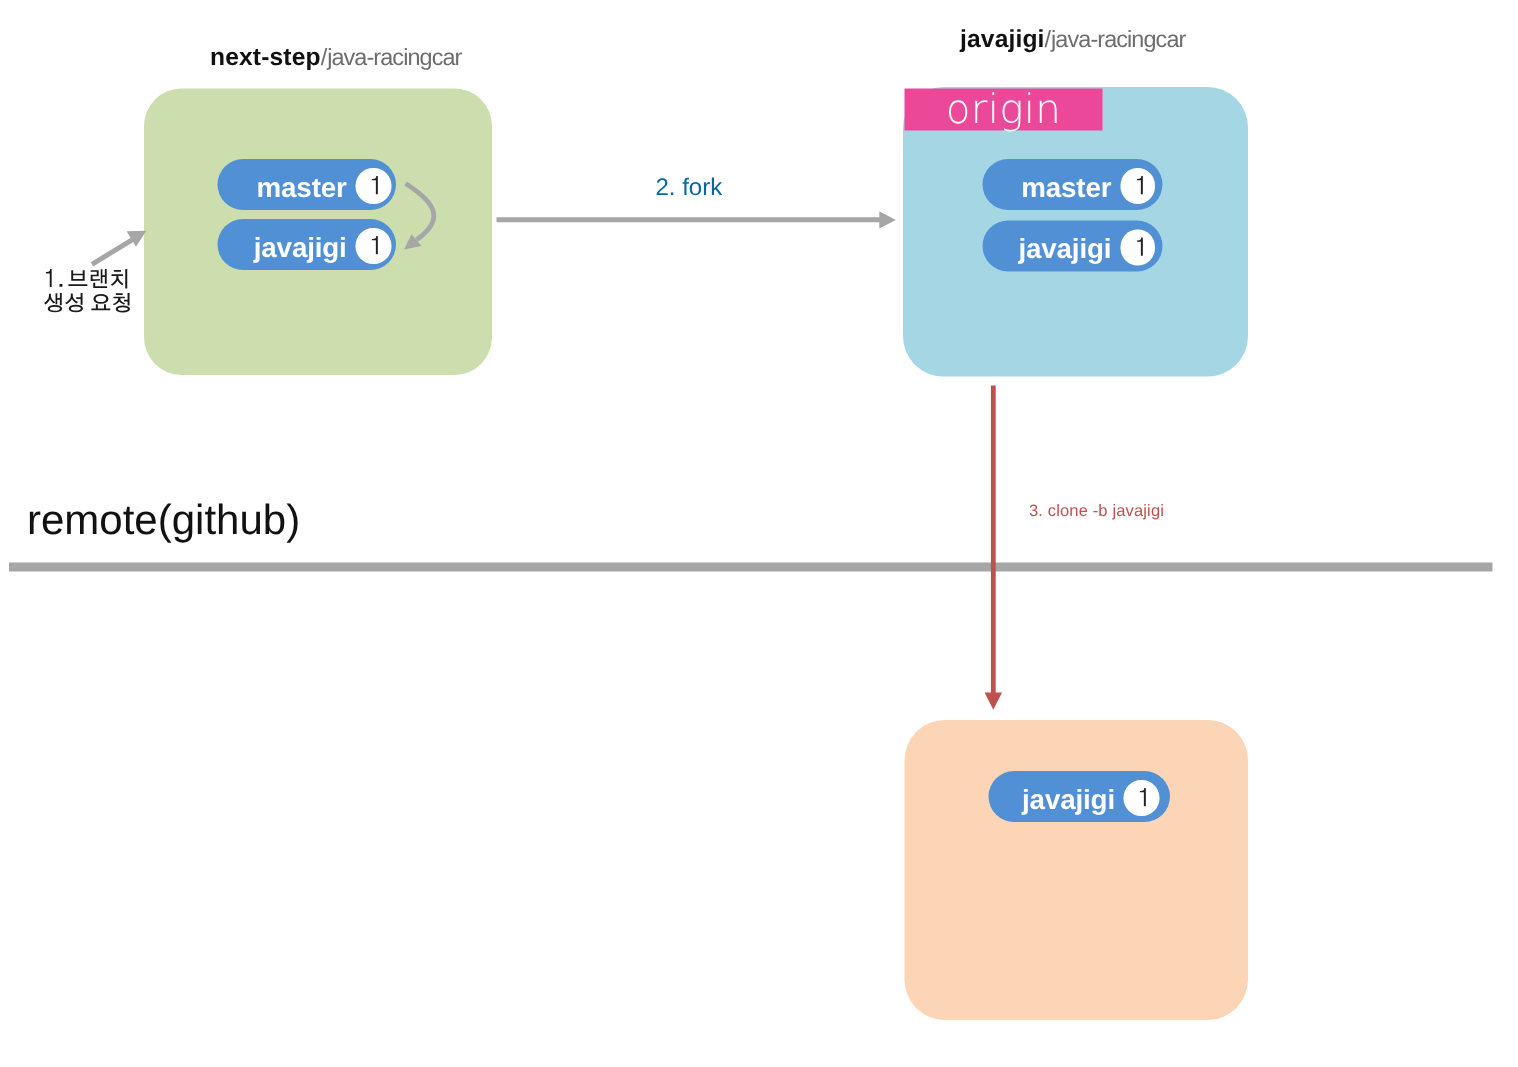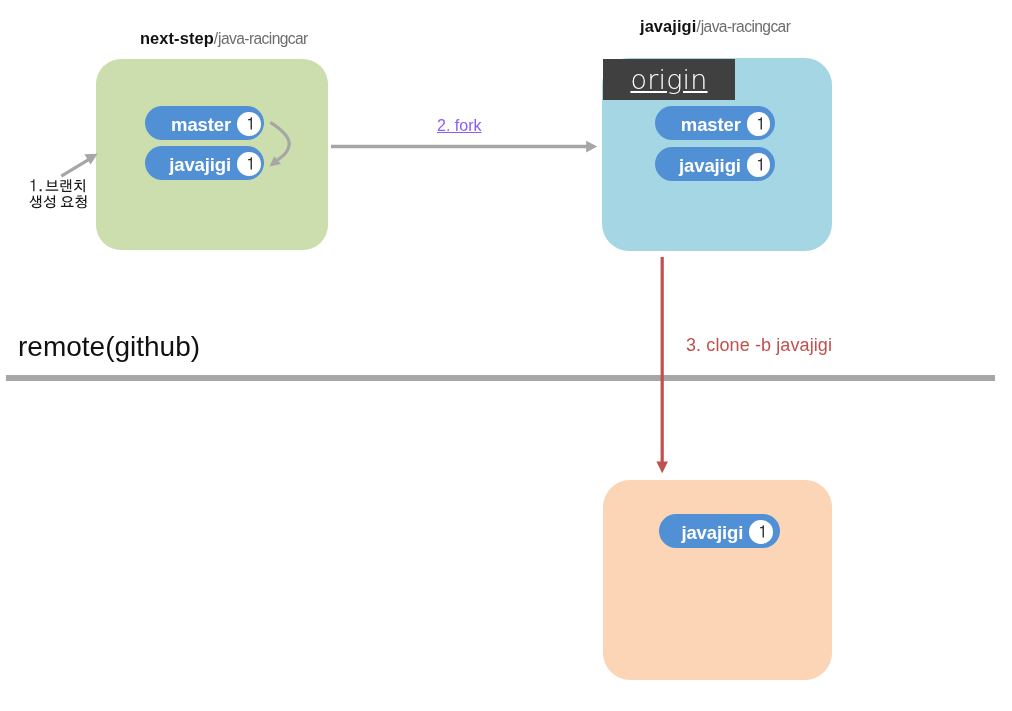--- a/index.html
+++ b/index.html
@@ -32,22 +32,22 @@
                display:flex;align-items:center;justify-content:center;
                color:#1a1a1a;line-height:1;margin-left:6px;
                position:relative;top:1px;}
   .pill .badge svg.digit{display:block;}
 
   .zone-label{position:absolute;white-space:nowrap;color:#111111;
               font-size:28px;line-height:1;}
   .divider{position:absolute;}
 
   .step-label{position:absolute;white-space:nowrap;line-height:1.18;}
-  .label-dark{color:#8b5cf6;font-size:16px;text-decoration:underline;}
-  .label-red{color:#c0504d;font-size:18px;letter-spacing:0.1px;}
+  .label-dark{color:#0369a1;font-size:16px;}
+  .label-red{color:#c0504d;font-size:11px;letter-spacing:0.1px;}
 
   .sr{position:absolute;width:1px;height:1px;overflow:hidden;clip:rect(0 0 0 0);
       white-space:nowrap;font-size:1px;line-height:1;}
 
   svg.ov{position:absolute;left:0;top:0;width:1012px;height:711px;
          overflow:visible;pointer-events:none;}
 </style>
 </head>
 <body>
 
@@ -82,21 +82,21 @@
         <i class="sr">1</i>
       </span>
   </div>
 
   <div class="repo-title" style="left:640px;top:17.5px;">
     <span class="owner" style="color: rgb(17, 17, 17);">javajigi</span><span class="sep" style="color: rgb(109, 109, 109);">/</span><span class="name" style="color: rgb(109, 109, 109);">java-racingcar</span>
   </div>
 
   <div class="repo-box" style="left: 602px; top: 58px; width: 230px; height: 193px; background: rgb(165, 214, 228);"></div>
 
-  <div class="remote-tag" style="left: 603px; top: 59px; width: 132px; height: 41px; background: #404040; text-decoration: underline;">
+  <div class="remote-tag" style="left: 603px; top: 59px; width: 132px; height: 28px; background: #ec4899;">
     <span style="color: rgb(255, 255, 255);">origin</span>
   </div>
 
   <div class="pill" style="left: 655px; top: 106px; width: 120px; height: 34px; padding-right: 4.6px; background: rgb(81, 144, 213);">
     <span class="pname" style="color: rgb(255, 255, 255);">master</span>
     <span class="badge" aria-label="1" style="background: rgb(255, 255, 255);">
         <svg class="digit" viewBox="0 0 10 16" width="10" height="16">
           <g transform="translate(2.3,13.4)">
             <path fill="#222222" d="M1.65 -9.18V-10.15H2.13Q3.51 -10.15 4.00 -10.57Q4.50 -10.99 4.50 -11.77V-12.14H5.59V0.16H4.28V-9.18Z"></path>
           </g>

